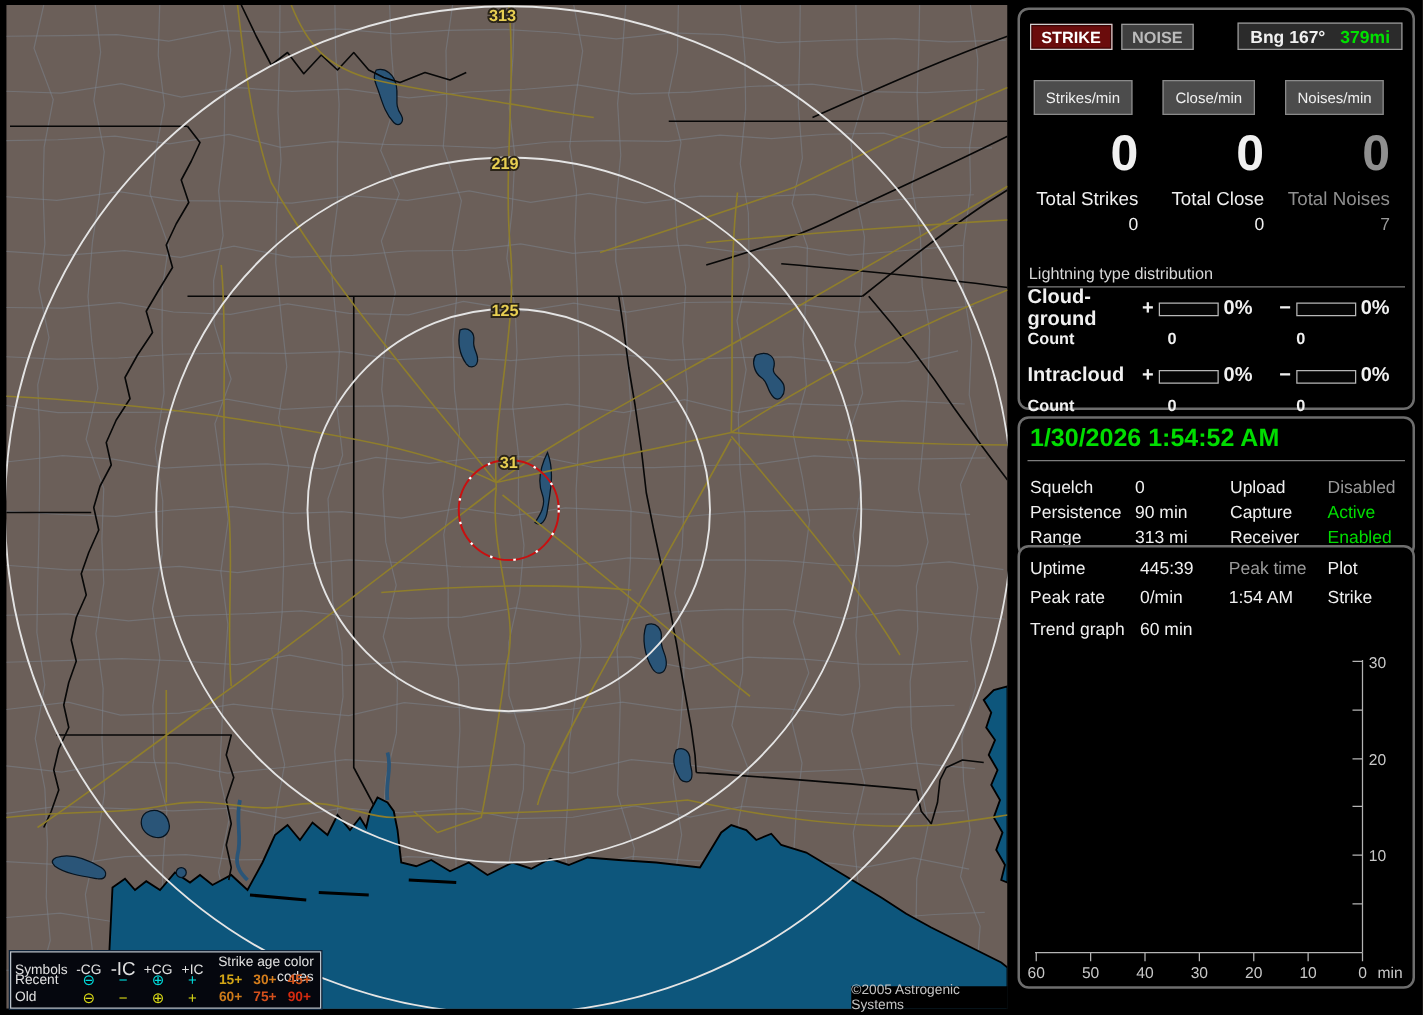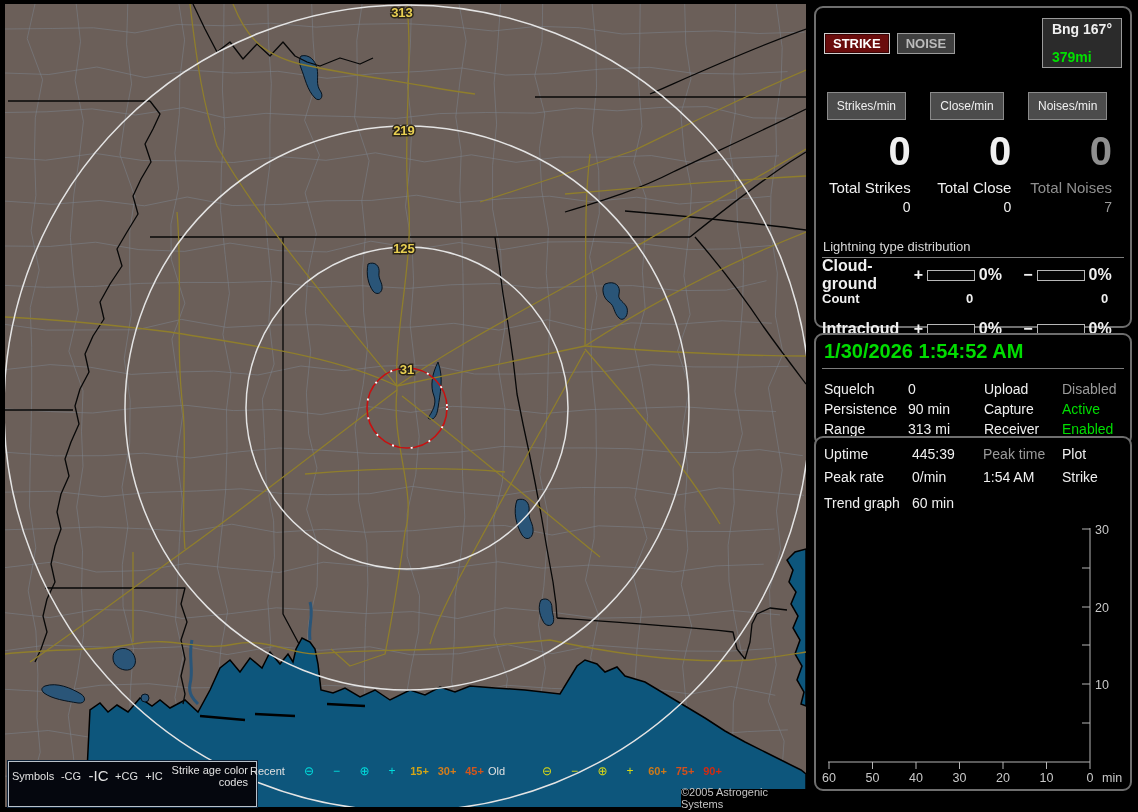--- a/index.html
+++ b/index.html
@@ -12,21 +12,21 @@
   .ring{fill:none;stroke:#e4e4e4;stroke-width:1.5;}
   .ring-label{font:bold 13px "Liberation Sans",sans-serif;fill:#e8cf52;stroke:#2a2418;stroke-width:3px;paint-order:stroke;text-anchor:middle;}
   .water{fill:#0d567c;stroke:#000;stroke-width:1.5;}
   .lake{fill:#2a5578;stroke:#06131f;stroke-width:1;}
   .riverline{fill:none;stroke:#2a5578;stroke-width:3;}
   .island{stroke:#000;stroke-width:2.5;fill:none;}
 
   
   .legend{position:absolute;left:3px;top:757px;width:249px;height:46px;background:#05070e;
     border:1px solid #b9c1c9;box-shadow:0 0 0 1px #0e2238;font-size:11px;color:#e0e0e0;
-    display:flex;justify-content:space-between;padding:2px 3px;box-sizing:border-box;}
+    display:flex;flex-direction:column;justify-content:space-between;padding:2px 3px;box-sizing:border-box;}
   .lrow{display:grid;grid-template-columns:46px 26px 29px 27px 28px 1fr 27px 28px 27px;align-items:center;height:13px;}
   .lrow .sym{text-align:center;font-size:12px;line-height:12px;}
   .lrow .age{text-align:center;font-weight:bold;}
   .age-title{grid-column:6/10;text-align:right;padding-right:2px;}
   .c-recent{color:#00dcdc;} .c-old{color:#d8d816;}
   .a15{color:#d2a516;} .a30{color:#d47d1c;} .a45{color:#d4561c;}
   .a60{color:#cc7a1a;} .a75{color:#d4501c;} .a90{color:#d42a10;}
   .copyright{position:absolute;left:676px;top:785px;width:125px;height:18px;background:#000;
     color:#c4c4c4;font-size:11px;display:flex;align-items:center;justify-content:center;}
 
@@ -35,41 +35,41 @@
     border-radius:9px;box-sizing:border-box;padding:4px 6px;}
   .panelA{top:6px;height:322px;}
   .panelB{top:333px;height:113px;}
   .panelC{top:436px;height:355px;position:absolute;}
 
   .hdr-row{display:flex;align-items:center;gap:7px;margin:6px 2px 0 2px;}
   .btn{font-weight:bold;font-size:13px;padding:2px 8px;cursor:default;}
   .btn-strike{background:#6a0c0c;color:#fff;border:1px solid #cfcfcf;box-shadow:inset 0 0 0 1px #3a0505;}
   .btn-noise{background:#3f3f3f;color:#bbb;border:1px solid #9a9a9a;}
   .bng{margin-left:auto;display:flex;gap:12px;background:#2b2b2b;border:1px solid #9a9a9a;
-    padding:2px 9px;font-weight:bold;font-size:14px;flex-direction:column;}
+    padding:2px 9px;font-weight:bold;font-size:14px;}
   .bng .dist{color:#00e000;}
 
   .rates{display:grid;grid-template-columns:1fr 1fr 1fr;margin-top:24px;}
   .rcol{display:flex;flex-direction:column;align-items:flex-end;padding-right:12px;}
   .ratebtn{align-self:center;background:#4c4c4c;color:#f0f0f0;border:1px solid #8a8a8a;
     font-size:12px;padding:6px 9px;white-space:nowrap;}
   .bigzero{font-size:40px;font-weight:bold;line-height:38px;margin-top:12px;}
   .tlabel{font-size:15px;margin-top:9px;white-space:nowrap;}
   .tval{font-size:14px;margin-top:3px;}
   .rcol.dim .bigzero,.rcol.dim .tlabel{color:#8f8f8f;}
 
   .dist-title{margin-top:24px;font-size:13px;color:#d8d8d8;border-bottom:1px solid #7d7d7d;
     padding:0 0 3px 1px;}
   .drow{display:flex;align-items:center;height:14px;margin-top:10px;font-size:16px;}
   .dlabel{width:93px;font-weight:bold;}
   .dsign{width:14px;font-weight:bold;}
   .dsign2{width:14px;font-weight:bold;margin-left:9px;}
   .dbar{width:46px;height:9px;border:1px solid #b8b8b8;background:#050505;margin-right:4px;}
   .dpct{width:36px;font-weight:bold;}
-  .crow{display:flex;font-size:13px;margin-top:9px;font-weight:bold;gap:32px;}
+  .crow{display:flex;font-size:13px;margin-top:9px;font-weight:bold;}
   .clabel{width:93px;}
   .ccnt1{width:103px;padding-left:19px;box-sizing:border-box;}
   .ccnt2{padding-left:19px;}
 
   .datebox{border-bottom:1px solid #7d7d7d;padding:1px 0 5px 2px;font-size:20px;font-weight:bold;color:#00dd00;}
   .srows{margin-top:10px;}
   .srow{display:flex;font-size:14px;height:20px;align-items:center;padding-left:2px;justify-content:flex-end;}
   .sc1{width:84px;}.sc2{width:76px;}.sc3{width:78px;}.sc4{flex:1;}
   .dim{color:#9a9a9a;} .green{color:#00dd00;}
 

